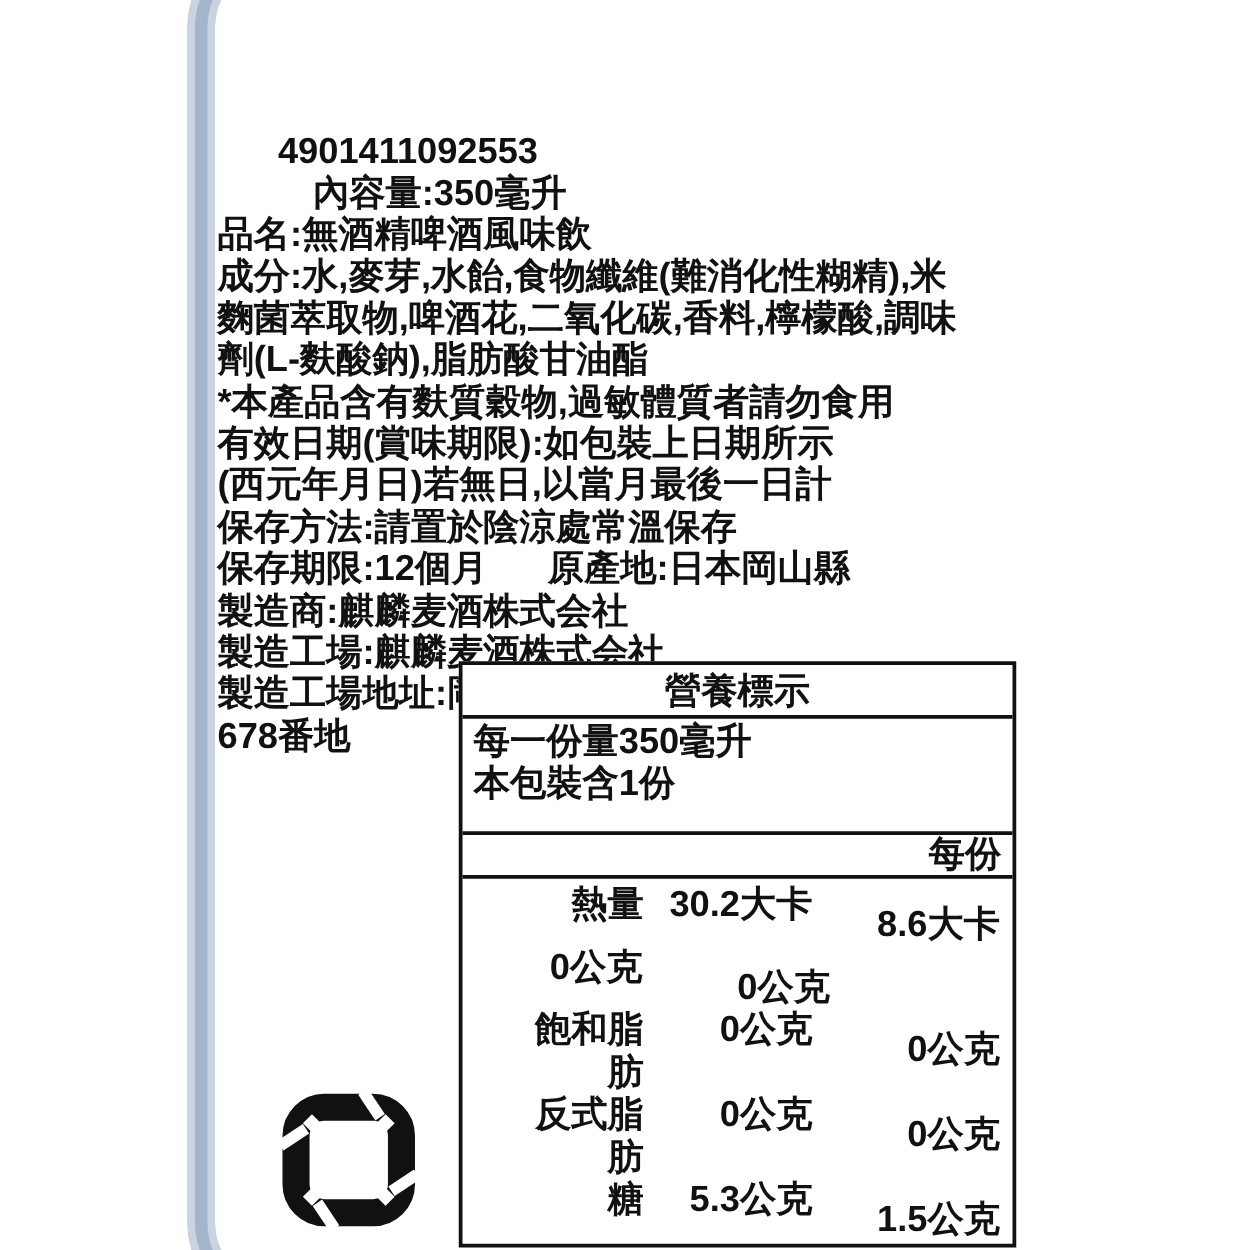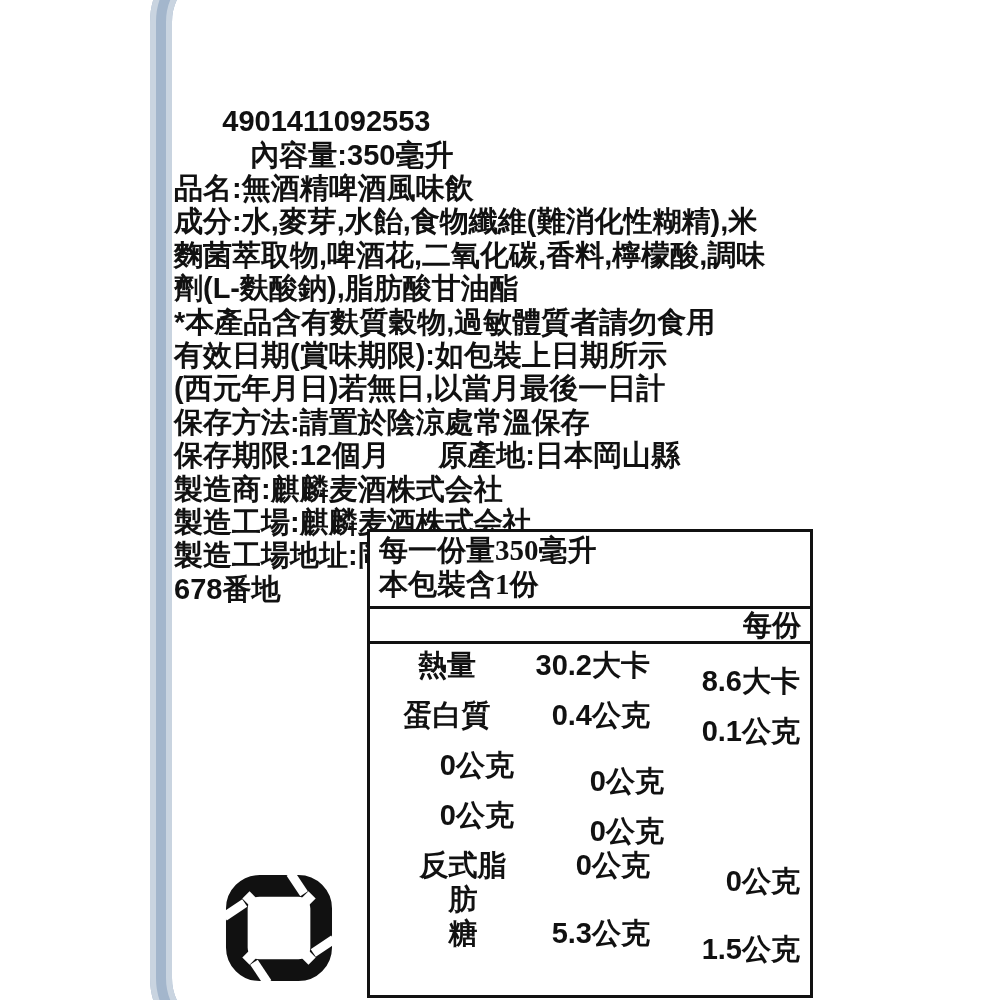--- a/index.html
+++ b/index.html
@@ -13,29 +13,29 @@
     position:absolute; left:174px; top:5px; width:658px;
     font-size:29px; line-height:33.4px; white-space:pre-wrap;
   }
   .line { height:33.4px; }
   .header-line .netcontent { margin-left:28px; }
   .ntable {
     position:absolute; left:367px; top:529px; width:446px; height:469px;
     border:3px solid #111111; box-sizing:border-box; font-size:29px; background:#ffffff;
   }
   .nt-title { text-align:center; height:40px; line-height:42px; border-bottom:3px solid #111111; }
-  .nt-serving { padding:2px 6px 5px 9px; line-height:33.5px; border-bottom:3px solid #111111;font-family:Liberation Serif, serif; }
+  .nt-serving { padding:2px 6px 21px 9px; line-height:33.5px; border-bottom:3px solid #111111; }
   .nt-cols {
     display:flex; justify-content:flex-end; height:32px; line-height:33px;
     border-bottom:3px solid #111111; padding-right:9px;
   }
   .nt-cols .col2 { margin-left:48px; }
   .nt-rows { padding:4px 10px 0 9px; }
   .nt-row { display:flex; line-height:34px; }
-  .nt-row .lbl { flex:1; text-align:center; }
+  .nt-row .lbl { flex:1; text-align:right; }
   .nt-row.indent .lbl { padding-left:32px; }
   .nt-row .v1 { width:135px; text-align:right; }
   .nt-row .v2 { width:150px; text-align:right;margin-top:16px; }
   .recycle { position:absolute; left:222px; top:868px; width:114px; height:120px; }
 </style>
 </head>
 <body>
 
 <div class="page">
 
@@ -47,43 +47,40 @@
 
   <div class="textblock">
     <div class="line header-line">
       <span>4901411092553</span>
       <span class="netcontent">內容量:350毫升</span>
     </div>
     <div id="label-lines"><div class="line">品名:無酒精啤酒風味飲</div><div class="line">成分:水,麥芽,水飴,食物纖維(難消化性糊精),米</div><div class="line">麴菌萃取物,啤酒花,二氧化碳,香料,檸檬酸,調味</div><div class="line">劑(L-麩酸鈉),脂肪酸甘油酯</div><div class="line">*本產品含有麩質穀物,過敏體質者請勿食用</div><div class="line">有效日期(賞味期限):如包裝上日期所示</div><div class="line">(西元年月日)若無日,以當月最後一日計</div><div class="line">保存方法:請置於陰涼處常溫保存</div><div class="line">保存期限:12個月      原產地:日本岡山縣</div><div class="line">製造商:麒麟麦酒株式会社</div><div class="line">製造工場:麒麟麦酒株式会社</div><div class="line">製造工場地址:岡山県岡山市東区瀬戸町万富</div><div class="line">678番地</div></div>
   </div>
 
   <div class="ntable">
+    <div class="nt-title">營養標示</div>
     <div class="nt-serving">
       <div>每一份量350毫升</div>
       <div>本包裝含1份</div>
     </div>
     <div class="nt-cols">
       <span class="col1">每份</span>
     </div>
     <div class="nt-rows" id="nt-rows">
         <div class="nt-row">
           <span class="lbl">熱量</span>
           <span class="v1">30.2大卡</span>
           <span class="v2">8.6大卡</span>
         </div>
         <div class="nt-row">
-          <span class="lbl">蛋白質</span>
-          <span class="v1">0.4公克</span>
-          <span class="v2">0.1公克</span>
-        </div>
-        <div class="nt-row">
           <span class="v1">0公克</span>
           <span class="v2">0公克</span>
         </div>
         <div class="nt-row indent">
+          <span class="lbl">飽和脂肪</span>
           <span class="v1">0公克</span>
           <span class="v2">0公克</span>
         </div>
         <div class="nt-row indent">
           <span class="lbl">反式脂肪</span>
           <span class="v1">0公克</span>
           <span class="v2">0公克</span>
         </div>
         <div class="nt-row indent">
           <span class="lbl">糖</span>

